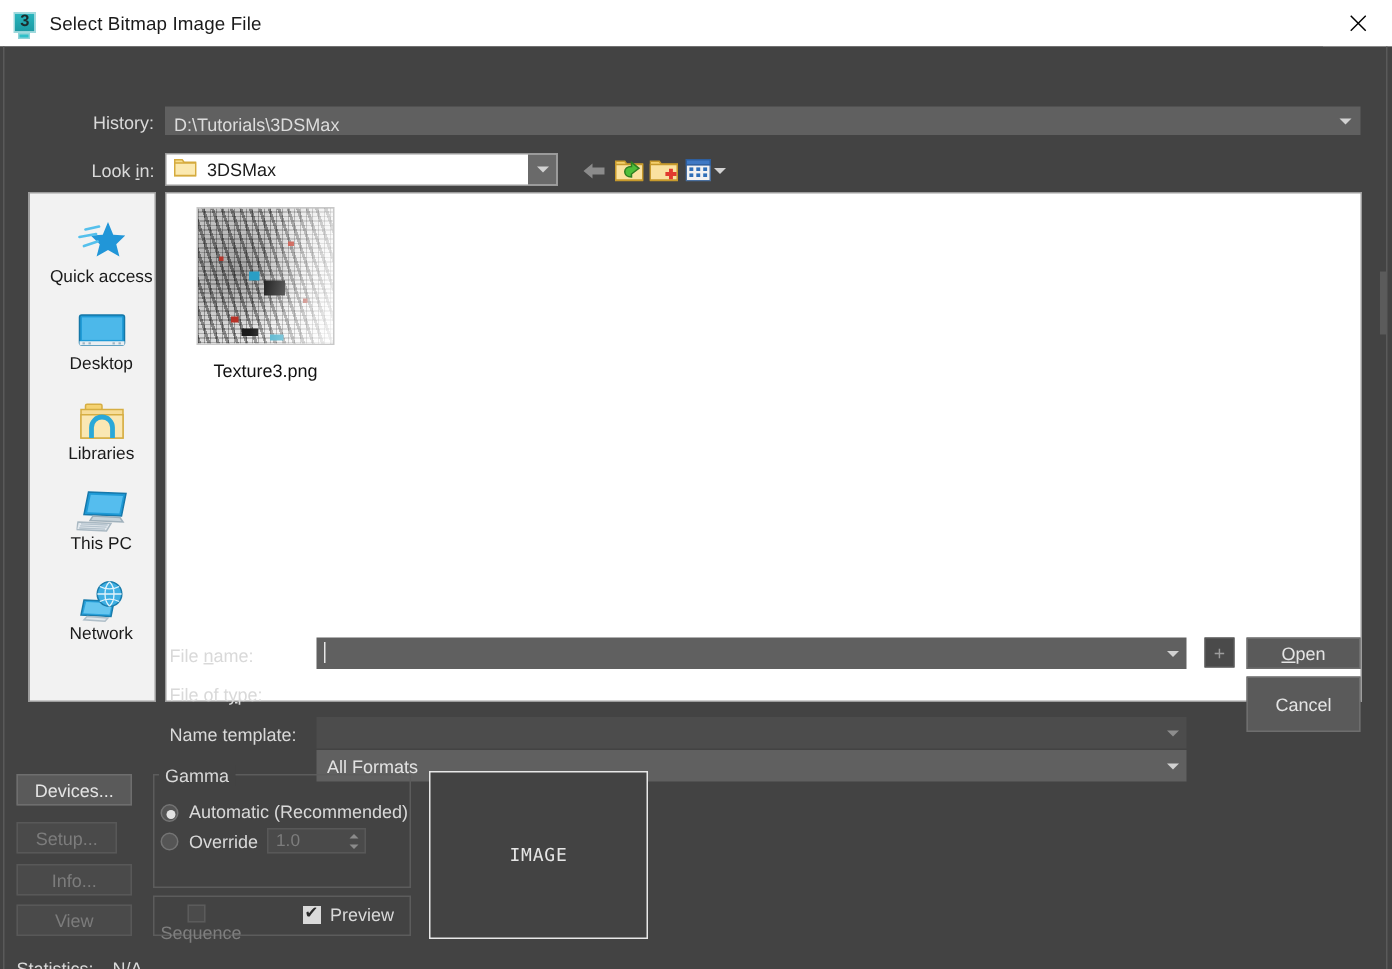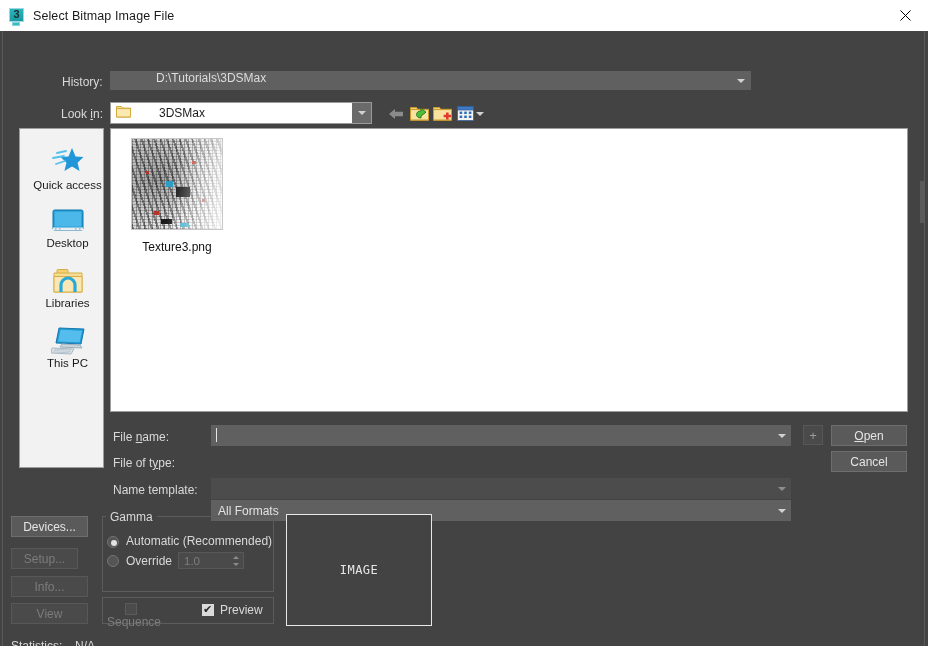--- a/index.html
+++ b/index.html
@@ -60,36 +60,36 @@
     position: absolute; left: 924px; top: 0; width: 1px; height: 615px;
     background: #5a5a5a;
   }
 
   .lbl { color: #d9d9d9; font-size: 12px; }
   .lbl u { text-decoration: underline; }
 
   
   #history-label { position: absolute; left: 62px; top: 44px; }
   #history-field {
-    position: absolute; left: 110px; top: 40px; width: 641px; height: 19px;
+    position: absolute; left: 110px; top: 40px; width: 797px; height: 19px;
     background: #606060; border: none;
-    display: flex; align-items: flex-start; padding-left: 40px;
+    display: flex; align-items: flex-end;
   }
   #history-value { padding-left: 6px; color: #dcdcdc; font-size: 12px; }
   #history-arrow {
     position: absolute; right: 0; top: 0; width: 20px; height: 19px;
     display: flex; align-items: center; justify-content: center;
   }
 
   
   #lookin-label { position: absolute; left: 61px; top: 76px; }
   #lookin-combo {
     position: absolute; left: 110px; top: 71px; width: 262px; height: 22px;
     background: #ffffff; border: 1px solid #9a9a9a;
-    display: flex; align-items: center; gap: 21px;
+    display: flex; align-items: center;
   }
   #lookin-folder-icon { margin-left: 5px; margin-right: 7px; flex: none; }
   #lookin-value { color: #1c1c1c; font-size: 12px; }
   #lookin-arrow {
     position: absolute; right: 0; top: 0; width: 19px; height: 20px;
     background: #6a6a6a;
     display: flex; align-items: center; justify-content: center;
   }
   .caret-dn {
     width: 0; height: 0;
@@ -120,21 +120,21 @@
   .place {
     width: 95px; height: 60px;
     display: flex; flex-direction: column; align-items: center; justify-content: flex-start;
     padding-top: 18px;
   }
   .place .pic { height: 33px; display: flex; align-items: center; justify-content: center; }
   .place .plabel { color: #1a1a1a; font-size: 11.5px; margin-top: 2px; }
 
   
   #filelist {
-    position: absolute; left: 110px; top: 97px; width: 798px; height: 284px;
+    position: absolute; left: 110px; top: 97px; width: 798px; height: 340px;
     background: #ffffff; border: 1px solid #9d9d9d;
   }
   #file-item {
     position: absolute; left: 10px; top: 9px; width: 112px;
     display: flex; flex-direction: column; align-items: center;
   }
   #file-thumb {
     width: 92px; height: 92px; border: 1px solid #c8c8c8;
     background:
       repeating-linear-gradient(90deg, rgba(0,0,0,.30) 0 1px, rgba(0,0,0,0) 1px 4px),
@@ -173,21 +173,21 @@
 
   .btn {
     background: #5a5a5a; border: 1px solid #6e6e6e; color: #e4e4e4;
     font-size: 12px; display: flex; align-items: center; justify-content: center;
   }
   .btn.disabled { background: #4a4a4a; border-color: #585858; color: #7c7c7c; }
   #plus-btn  { position: absolute; left: 803px; top: 394px; width: 20px; height: 20px;
                background: #4a4a4a; border: 1px solid #575757; color: #9c9c9c; font-size: 13px;
                display: flex; align-items: center; justify-content: center; }
   #open-btn   { position: absolute; left: 831px; top: 394px; width: 76px; height: 21px; }
-  #cancel-btn { position: absolute; left: 831px; top: 420px; width: 76px; height: 21px; }
+  #cancel-btn { position: absolute; left: 831px; top: 420px; width: 76px; height: 37px; }
 
   
   #devices-btn { position: absolute; left: 11px; top: 485px; width: 77px; height: 21px; }
   #setup-btn   { position: absolute; left: 11px; top: 517px; width: 67px; height: 21px; }
   #info-btn    { position: absolute; left: 11px; top: 545px; width: 77px; height: 21px; }
   #view-btn    { position: absolute; left: 11px; top: 572px; width: 77px; height: 21px; }
 
   #statistics-label { position: absolute; left: 11px; top: 608px; }
   #statistics-value { position: absolute; left: 75px; top: 608px; }
 
@@ -392,20 +392,32 @@
           <path d="M8 1 L33 2 L30 17 L5 16 Z" fill="#1f9ad6" stroke="#1678ab"></path>
           <path d="M9.5 2.8 L31 3.7 L28.6 15.3 L7.2 14.5 Z" fill="#55bdee"></path>
           <path d="M11 17 L29 18 L31 21 L9 20 Z" fill="#c9d4db" stroke="#9fb0bb"></path>
           <path d="M1 21 L23 22 L20 27 L0 26 Z" fill="#e3e9ee" stroke="#a9b8c2"></path>
           <path d="M3 22.2 L20.8 23 M2.4 23.6 L20 24.4 M1.8 25 L19 25.8" stroke="#b5c3cd" stroke-width="0.9"></path>
         </svg>
       </span>
       <span class="plabel">This PC</span>
     </div>
 
+    <div class="place">
+      <span class="pic">
+        <svg width="32" height="28" viewBox="0 0 32 28">
+          <path d="M4 13 L24 14 L22 24 L2 23 Z" fill="#2aa3dd" stroke="#1a7cab"></path>
+          <path d="M5.4 14.4 L22.5 15.2 L21 22.6 L3.6 21.8 Z" fill="#66c6ef"></path>
+          <path d="M6 24 L20 25 L18 27.2 L4 26.2 Z" fill="#dfe7ec" stroke="#b0bfc9"></path>
+          <circle cx="21" cy="9" r="8.2" fill="#3eafe3" stroke="#1a7cab"></circle>
+          <path d="M12.9 9 h16.2 M21 0.8 c4 4 4 12.4 0 16.4 M21 0.8 c-4 4 -4 12.4 0 16.4 M14.5 4 c4 2 9 2 13 0 M14.5 14 c4 -2 9 -2 13 0" stroke="#ffffff" stroke-width="0.9" fill="none" opacity="0.85"></path>
+        </svg>
+      </span>
+      <span class="plabel">Network</span>
+    </div>
   </div>
 
   <div id="filelist">
     <div id="file-item">
       <div id="file-thumb">
         <span class="sp" style="left:34px;top:42px;width:7px;height:6px;background:#2a9ec4;"></span>
         <span class="sp" style="left:44px;top:48px;width:14px;height:10px;background:#161616;"></span>
         <span class="sp" style="left:60px;top:22px;width:4px;height:3px;background:#c0392b;"></span>
         <span class="sp" style="left:22px;top:72px;width:5px;height:4px;background:#b83227;"></span>
         <span class="sp" style="left:29px;top:80px;width:11px;height:5px;background:#1b1b1b;"></span>

